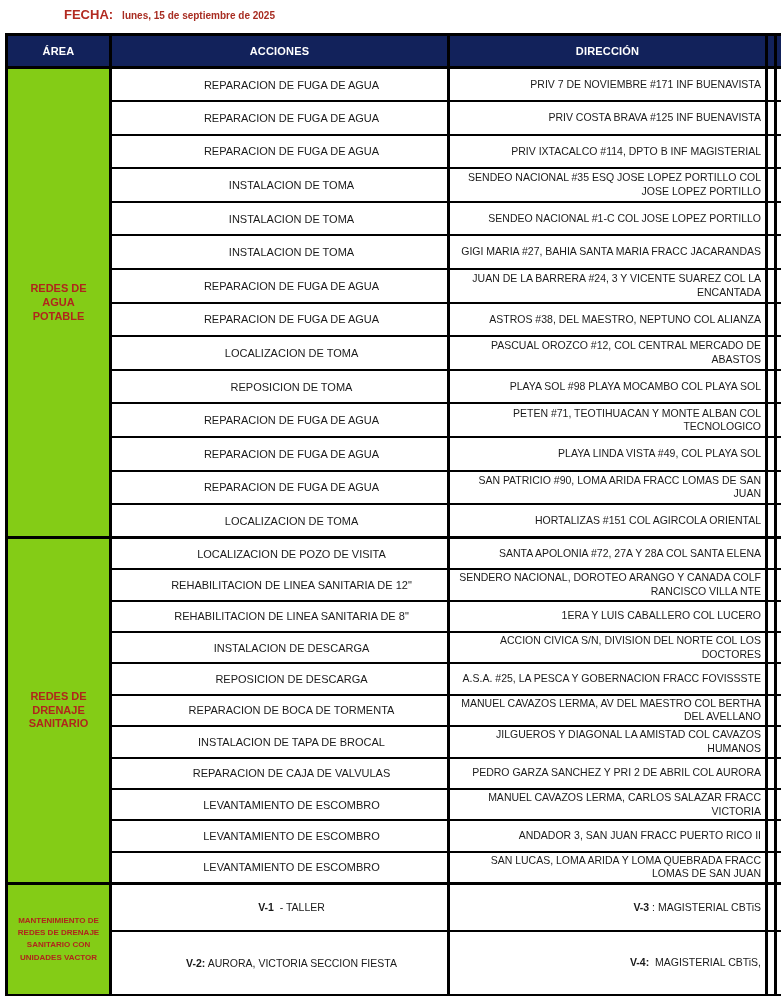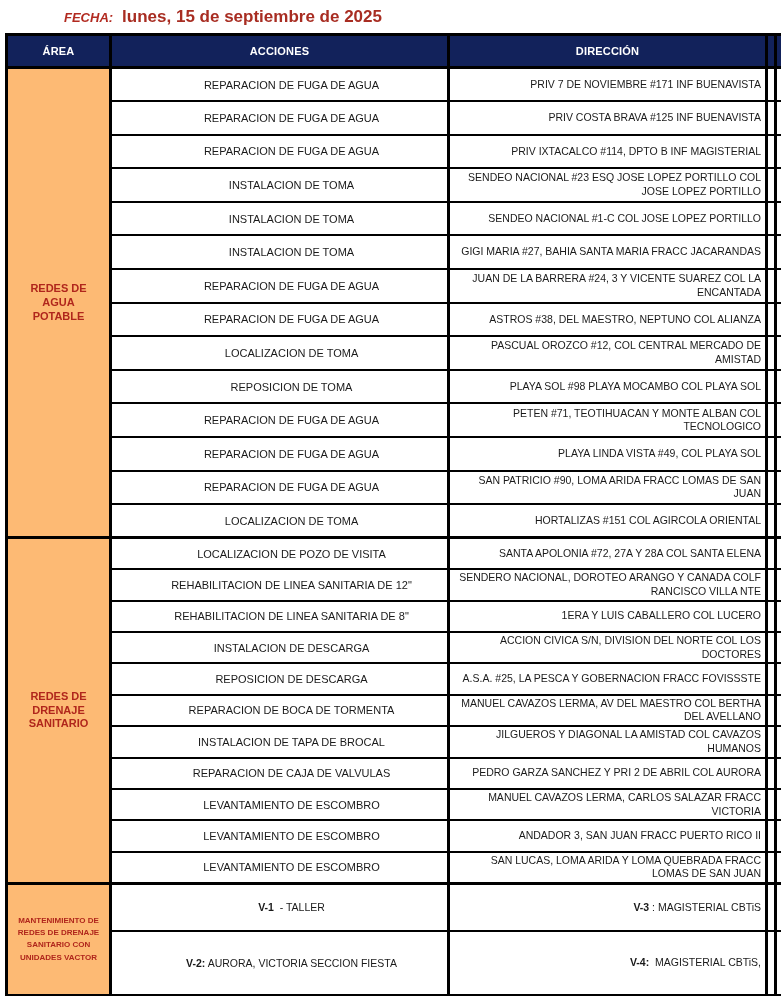--- a/index.html
+++ b/index.html
@@ -7,22 +7,22 @@
     width:781px; height:996px; position:relative; overflow:hidden;
     background:#ffffff;
     font-family:"Liberation Sans", sans-serif;
     -webkit-font-smoothing:antialiased;
   }
   .fecha-row {
     position:absolute; top:7px; left:64px;
     display:flex; align-items:baseline; gap:9px;
     white-space:nowrap;
   }
-  .fecha-label { color:#b22a20; font-weight:bold; font-size:13px;font-style:italic; }
-  .fecha-value { color:#a82d22; font-weight:bold; font-size:17px; }
+  .fecha-label { color:#b22a20; font-weight:bold; font-size:13px; }
+  .fecha-value { color:#a82d22; font-weight:bold; font-size:10px; }
 
   .table-wrap {
     position:absolute; top:33px; left:5px;
     width:776px; height:963px; overflow:hidden;
   }
   table { border-collapse:collapse; table-layout:fixed; width:824px; }
   th, td {
     border:2px solid #000;
     border-left-width:3px; border-right-width:3px;
     padding:0 4px;
@@ -35,21 +35,21 @@
     border-top-width:3px; border-bottom-width:3px;
     letter-spacing:.2px;
   }
   tr.sec-start td { border-top-width:3px; }
   tr.s1 { height:33.6px; }
   tr.s2 { height:31.4px; }
   tr.s3a { height:48px; }
   tr.s3b { height:64px; }
 
   td.area-cell {
-    background:#fdba74; color:#b0261c;
+    background:#84cc16; color:#b0261c;
     font-weight:bold; font-size:11px; line-height:1.25;
     text-align:center; vertical-align:middle;
     padding:0 9px;
   }
   td.area-cell.small { font-size:8px; line-height:1.55; padding:15px 6px; }
   td.action-cell {
     text-align:center; vertical-align:middle;
     font-size:11px; color:#1a1a1a;padding-left:28px;
   }
   td.address-cell {
@@ -103,21 +103,21 @@
           <td class="stub"></td>
     </tr>
     <tr class="s1">
       <td class="action-cell">REPARACION DE FUGA DE AGUA</td>
       <td class="address-cell">PRIV IXTACALCO #114, DPTO B INF MAGISTERIAL</td>
       <td class="stub"></td>
           <td class="stub"></td>
     </tr>
     <tr class="s1">
       <td class="action-cell">INSTALACION DE TOMA</td>
-      <td class="address-cell">SENDEO NACIONAL #23 ESQ JOSE LOPEZ PORTILLO COL JOSE LOPEZ PORTILLO</td>
+      <td class="address-cell">SENDEO NACIONAL #35 ESQ JOSE LOPEZ PORTILLO COL JOSE LOPEZ PORTILLO</td>
       <td class="stub"></td>
           <td class="stub"></td>
     </tr>
     <tr class="s1">
       <td class="action-cell">INSTALACION DE TOMA</td>
       <td class="address-cell">SENDEO NACIONAL #1-C COL JOSE LOPEZ PORTILLO</td>
       <td class="stub"></td>
           <td class="stub"></td>
     </tr>
     <tr class="s1">
@@ -133,21 +133,21 @@
           <td class="stub"></td>
     </tr>
     <tr class="s1">
       <td class="action-cell">REPARACION DE FUGA DE AGUA</td>
       <td class="address-cell">ASTROS #38, DEL MAESTRO, NEPTUNO COL ALIANZA</td>
       <td class="stub"></td>
           <td class="stub"></td>
     </tr>
     <tr class="s1">
       <td class="action-cell">LOCALIZACION DE TOMA</td>
-      <td class="address-cell">PASCUAL OROZCO #12, COL CENTRAL MERCADO DE AMISTAD</td>
+      <td class="address-cell">PASCUAL OROZCO #12, COL CENTRAL MERCADO DE ABASTOS</td>
       <td class="stub"></td>
           <td class="stub"></td>
     </tr>
     <tr class="s1">
       <td class="action-cell">REPOSICION DE TOMA</td>
       <td class="address-cell">PLAYA SOL #98 PLAYA MOCAMBO COL PLAYA SOL</td>
       <td class="stub"></td>
           <td class="stub"></td>
     </tr>
     <tr class="s1">

